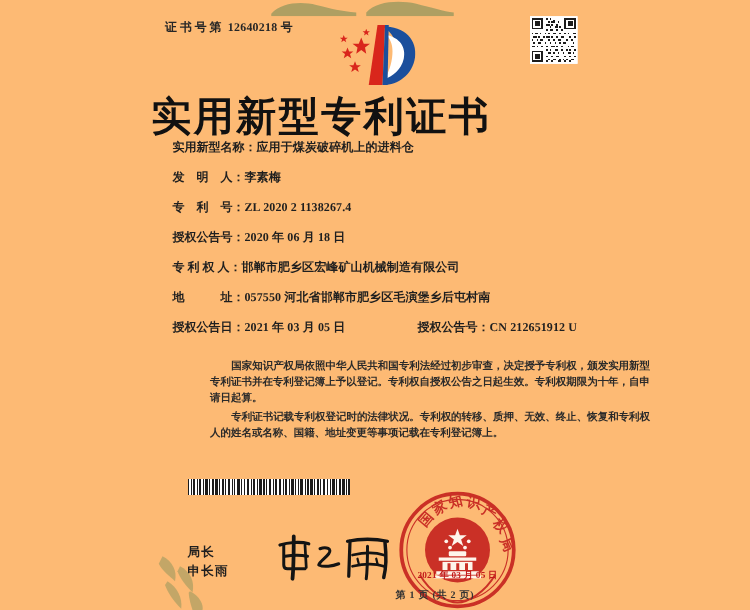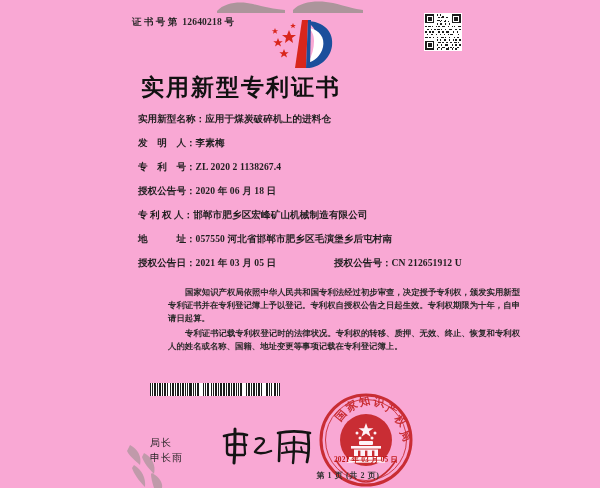--- a/index.html
+++ b/index.html
@@ -11,21 +11,21 @@
     width: 600px;
     height: 488px;
     overflow: hidden;
     font-family: "Liberation Serif", "DejaVu Serif", serif;
     color: #1a1a1a;
   }
   #cert {
     position: relative;
     width: 600px;
     height: 488px;
-    background: #f9a8d4;
+    background: #fdba74;
     box-sizing: border-box;
   }
 
   
   .top-deco {
     position: absolute;
     top: 0px;
     left: 215px;
     width: 150px;
     height: 13px;
@@ -65,25 +65,26 @@
     height: 58px;
   }
 
   
   .main-title {
     position: absolute;
     top: 72px;
     left: 0;
     width: 482px;
     text-align: center;
-    font-size: 23px;
+    font-size: 32px;
     font-weight: 700;
     letter-spacing: 2px;
     color: #111111;
     font-family: "Liberation Serif", "DejaVu Serif", serif;
+    padding-left: 16px;
   }
 
   
   .fields {
     position: absolute;
     top: 114px;
     left: 138px;
     width: 340px;
   }
   .frow {
@@ -130,21 +131,21 @@
     width: 130px;
     height: 13px;
   }
 
   
   .director {
     position: absolute;
     top: 435px;
     left: 150px;
     font-size: 10px;
-    font-weight: 400;
+    font-weight: 700;
     color: #1f1f1f;
     line-height: 15px;
     letter-spacing: 1px;
   }
   .signature {
     position: absolute;
     top: 425px;
     left: 216px;
     width: 100px;
     height: 42px;

